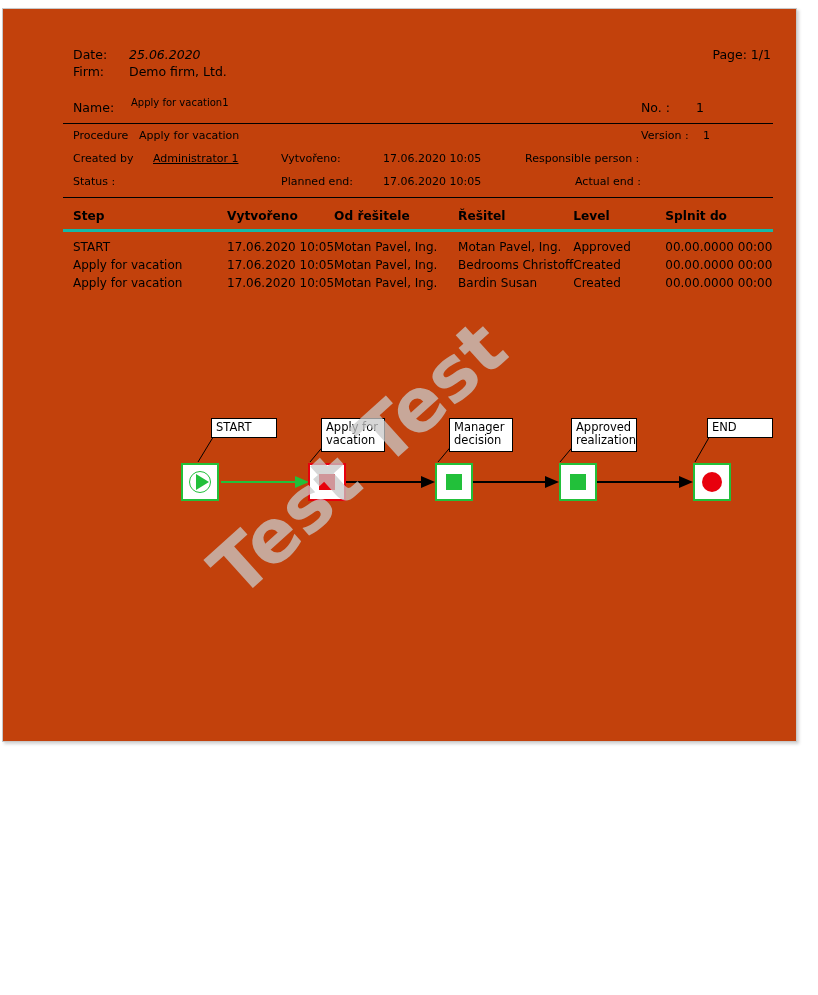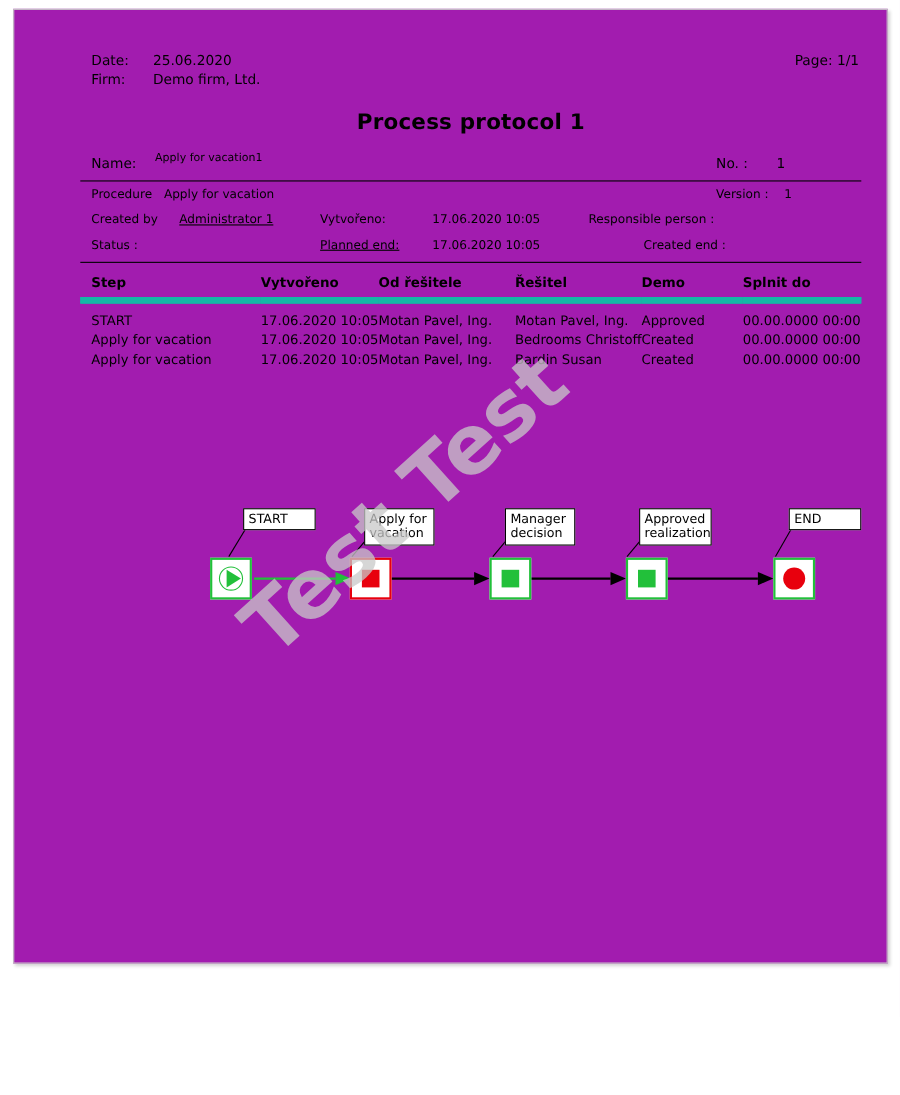--- a/index.html
+++ b/index.html
@@ -11,44 +11,44 @@
   }
   #page {
     position: relative;
     width: 818px;
     height: 995px;
     background: #ffffff;
     overflow: hidden;
   }
   .page-sheet {
     position: absolute;
-    left: 12px;
+    left: 2px;
     top: 8px;
     width: 795px;
-    height: 868px;
-    background: #a21caf;
+    height: 734px;
+    background: #c2410c;
     border: 1px solid #c8c8c8;
     box-shadow: 2px 2px 3px rgba(0,0,0,0.18);
   }
   .content {
     position: absolute;
     left: 60px;
     top: 38px;
     width: 710px;
   }
 
   
   .hdr {
     position: relative;
     height: 34px;
     font-size: 12.5px;
     color: #000;
   }
   .hdr .lbl-date { position: absolute; left: 10px; top: 0px; }
-  .hdr .val-date { position: absolute; left: 66px; top: 0px; }
+  .hdr .val-date { position: absolute; left: 66px; top: 0px; font-style: italic; }
   .hdr .lbl-firm { position: absolute; left: 10px; top: 17px; }
   .hdr .val-firm { position: absolute; left: 66px; top: 17px; }
   .hdr .page-no  { position: absolute; right: 2px; top: 0px; }
 
   .doc-title {
     text-align: center;
     font-size: 19.5px;
     font-weight: bold;
     margin-top: 18px;
     letter-spacing: 0.2px;
@@ -85,37 +85,37 @@
   .m-proc-lbl { left: 10px; top: 0px; }
   .m-proc-val { left: 76px; top: 0px; }
   .m-ver-lbl  { left: 578px; top: 0px; }
   .m-ver-val  { left: 640px; top: 0px; }
   .m-cb-lbl   { left: 10px; top: 23px; }
   .m-cb-val   { left: 90px; top: 23px; text-decoration: underline; }
   .m-vyt-lbl  { left: 218px; top: 23px; }
   .m-vyt-val  { left: 320px; top: 23px; }
   .m-resp-lbl { left: 462px; top: 23px; }
   .m-st-lbl   { left: 10px; top: 46px; }
-  .m-pe-lbl   { left: 218px; top: 46px; text-decoration: underline; }
+  .m-pe-lbl   { left: 218px; top: 46px; }
   .m-pe-val   { left: 320px; top: 46px; }
   .m-ae-lbl   { left: 512px; top: 46px; }
 
   
   table.steps {
     width: 100%;
     border-collapse: collapse;
     font-size: 12px;
     margin-top: 6px;
   }
   table.steps th {
     text-align: left;
     font-weight: bold;
     padding: 5px 0 6px 0;
     font-size: 12.2px;
-    border-bottom: 6px solid #14b8a6;
+    border-bottom: 3px solid #14b8a6;
   }
   table.steps td {
     padding: 2px 0;
     white-space: nowrap;
   }
   table.steps tbody tr:first-child td { padding-top: 8px; }
   .c0 { width: 164px; padding-left: 10px !important; }
   .c1 { width: 106px; }
   .c2 { width: 124px; }
   .c3 { width: 112px; }
@@ -194,21 +194,20 @@
     <div class="content">
 
       <div class="hdr">
         <span class="lbl-date">Date:</span>
         <span class="val-date">25.06.2020</span>
         <span class="lbl-firm">Firm:</span>
         <span class="val-firm">Demo firm, Ltd.</span>
         <span class="page-no">Page: 1/1</span>
       </div>
 
-      <div class="doc-title">Process protocol 1</div>
 
       <div class="name-row">
         <span class="lbl">Name:</span>
         <span class="val">Apply for vacation1</span>
         <span class="nolbl">No. :</span>
         <span class="noval">1</span>
       </div>
       <div class="rule"></div>
 
       <div class="meta">
@@ -219,32 +218,32 @@
 
         <span class="m-cb-lbl">Created by</span>
         <span class="m-cb-val">Administrator 1</span>
         <span class="m-vyt-lbl">Vytvořeno:</span>
         <span class="m-vyt-val">17.06.2020 10:05</span>
         <span class="m-resp-lbl">Responsible person :</span>
 
         <span class="m-st-lbl">Status :</span>
         <span class="m-pe-lbl">Planned end:</span>
         <span class="m-pe-val">17.06.2020 10:05</span>
-        <span class="m-ae-lbl">Created end :</span>
+        <span class="m-ae-lbl">Actual end :</span>
       </div>
       <div class="rule-thin"></div>
 
       <table class="steps">
         <thead>
           <tr>
             <th class="c0">Step</th>
             <th class="c1">Vytvořeno</th>
             <th class="c2">Od řešitele</th>
             <th class="c3">Řešitel</th>
-            <th class="c4">Demo</th>
+            <th class="c4">Level</th>
             <th class="c5">Splnit do</th>
           </tr>
         </thead>
         <tbody>
           <tr>
             <td class="c0">START</td>
             <td class="c1">17.06.2020 10:05</td>
             <td class="c2">Motan Pavel, Ing.</td>
             <td class="c3">Motan Pavel, Ing.</td>
             <td class="c4">Approved</td>

